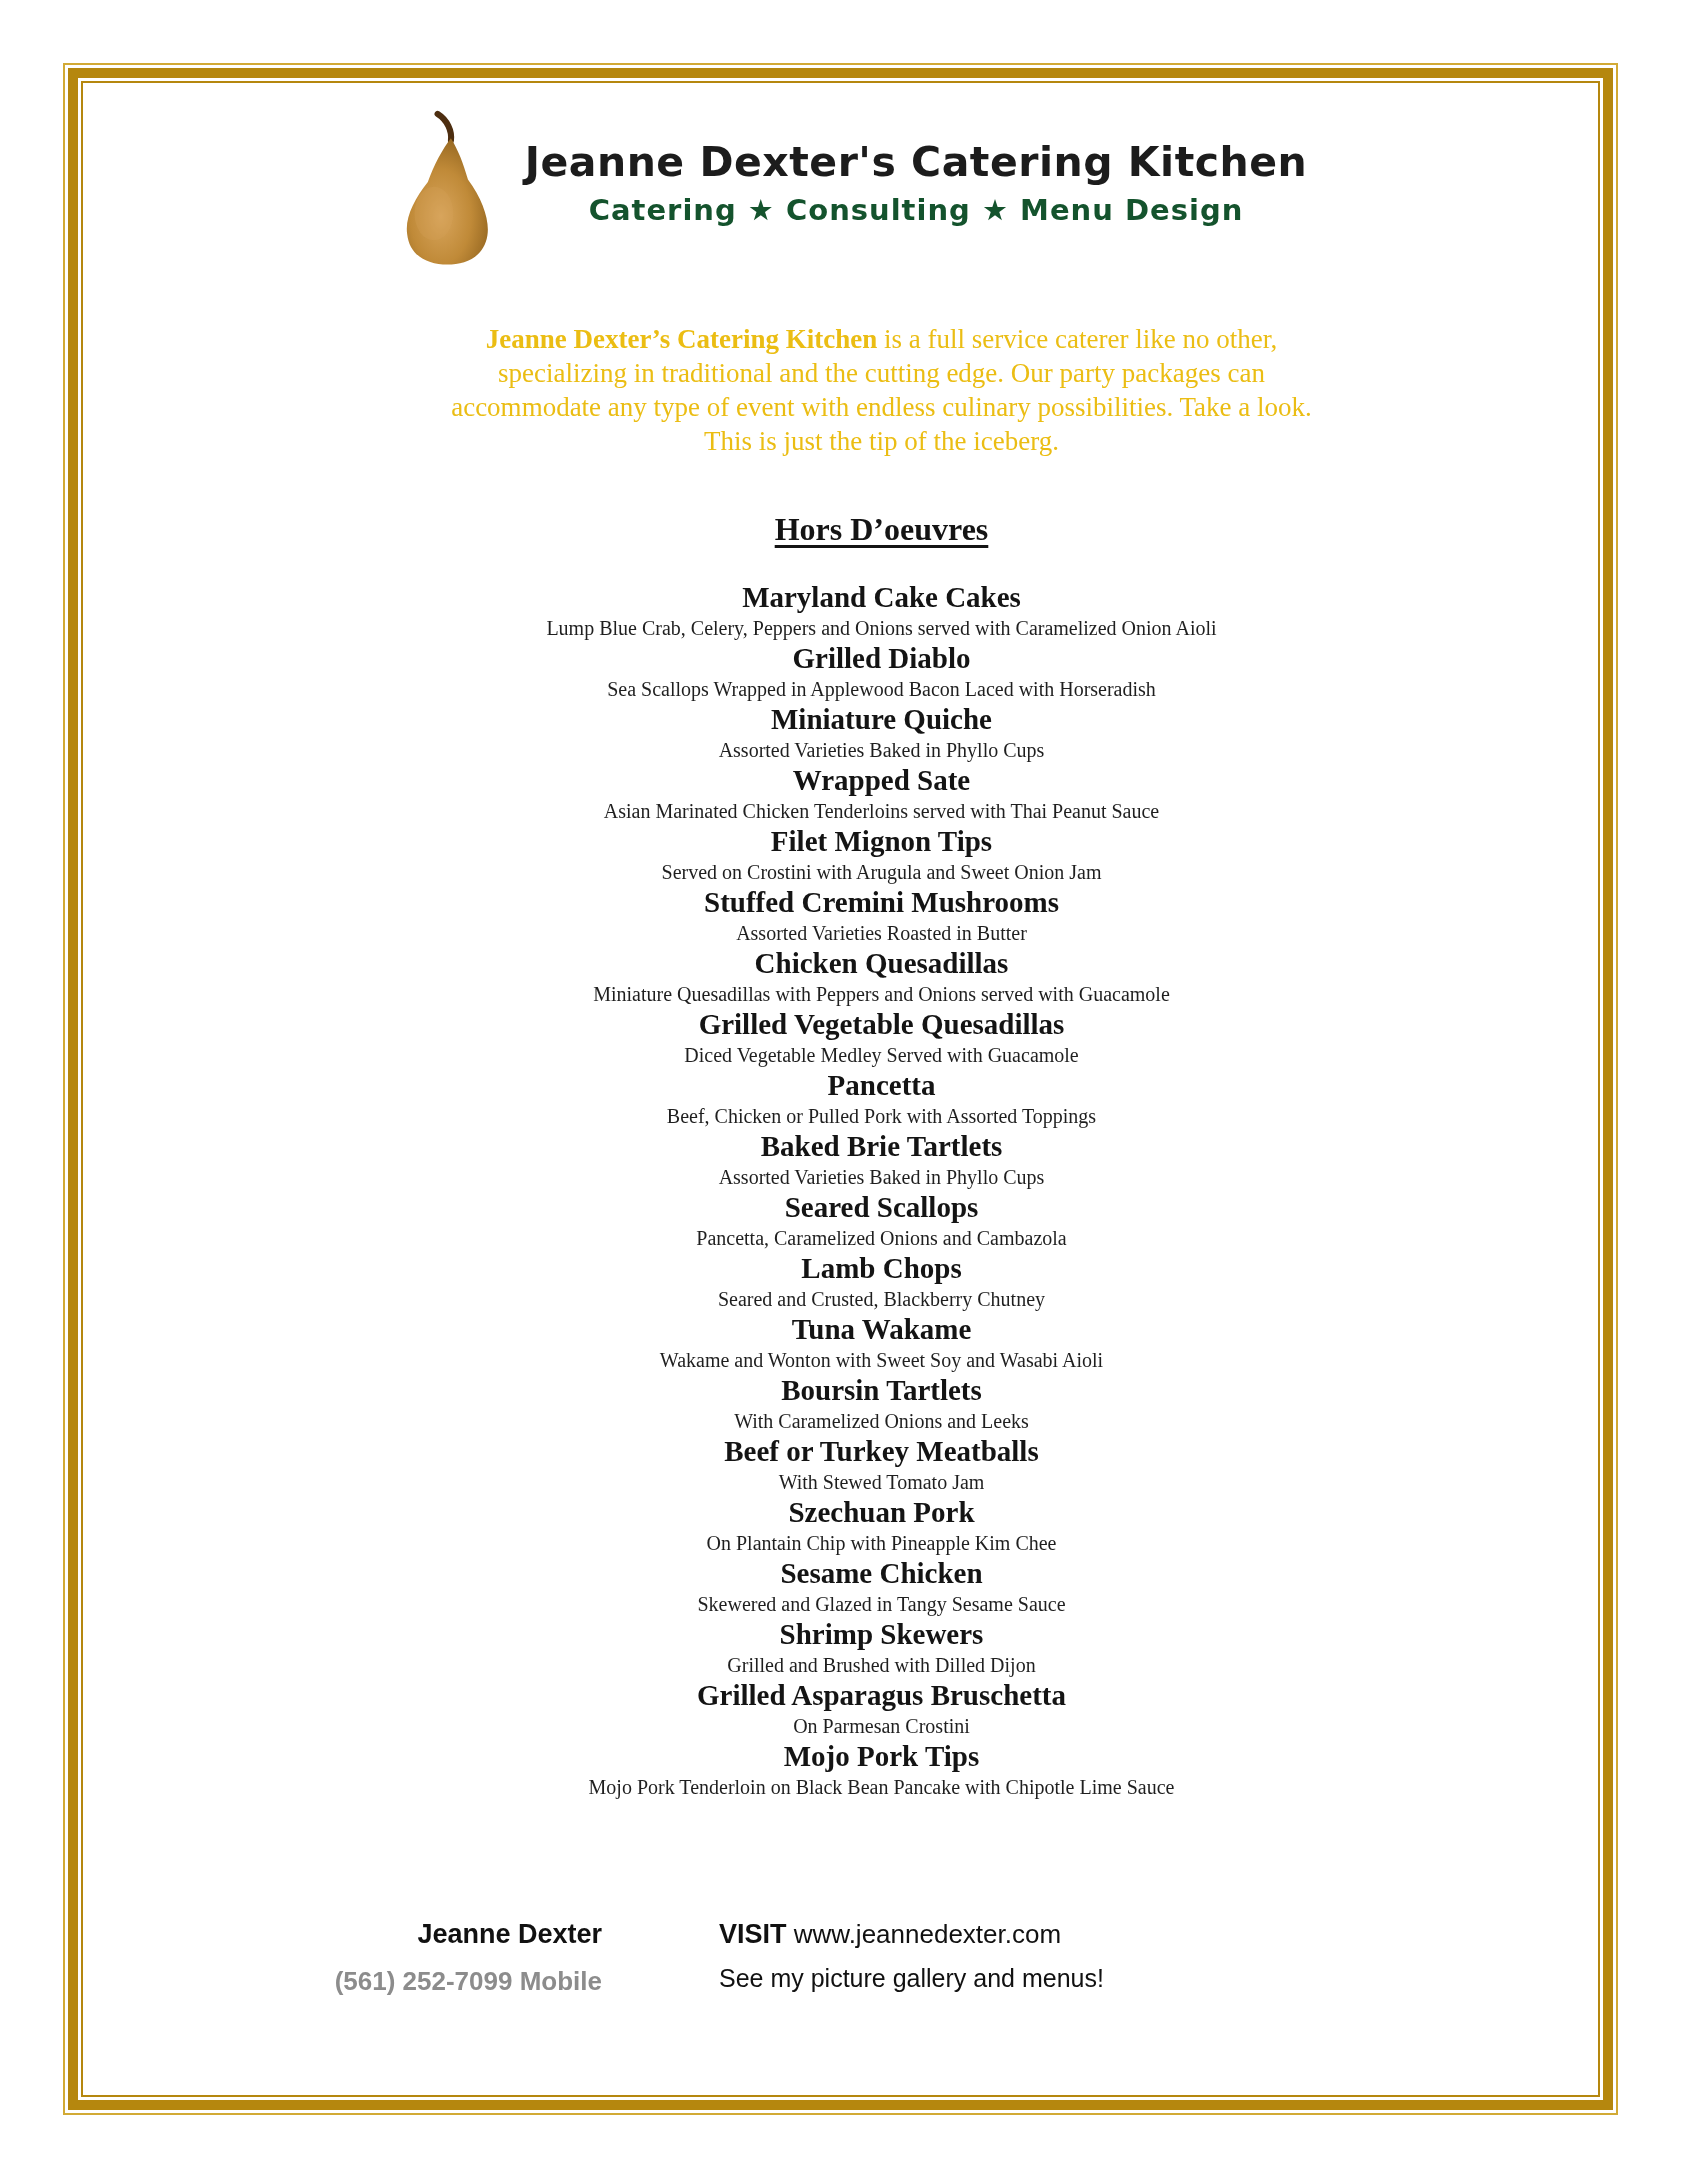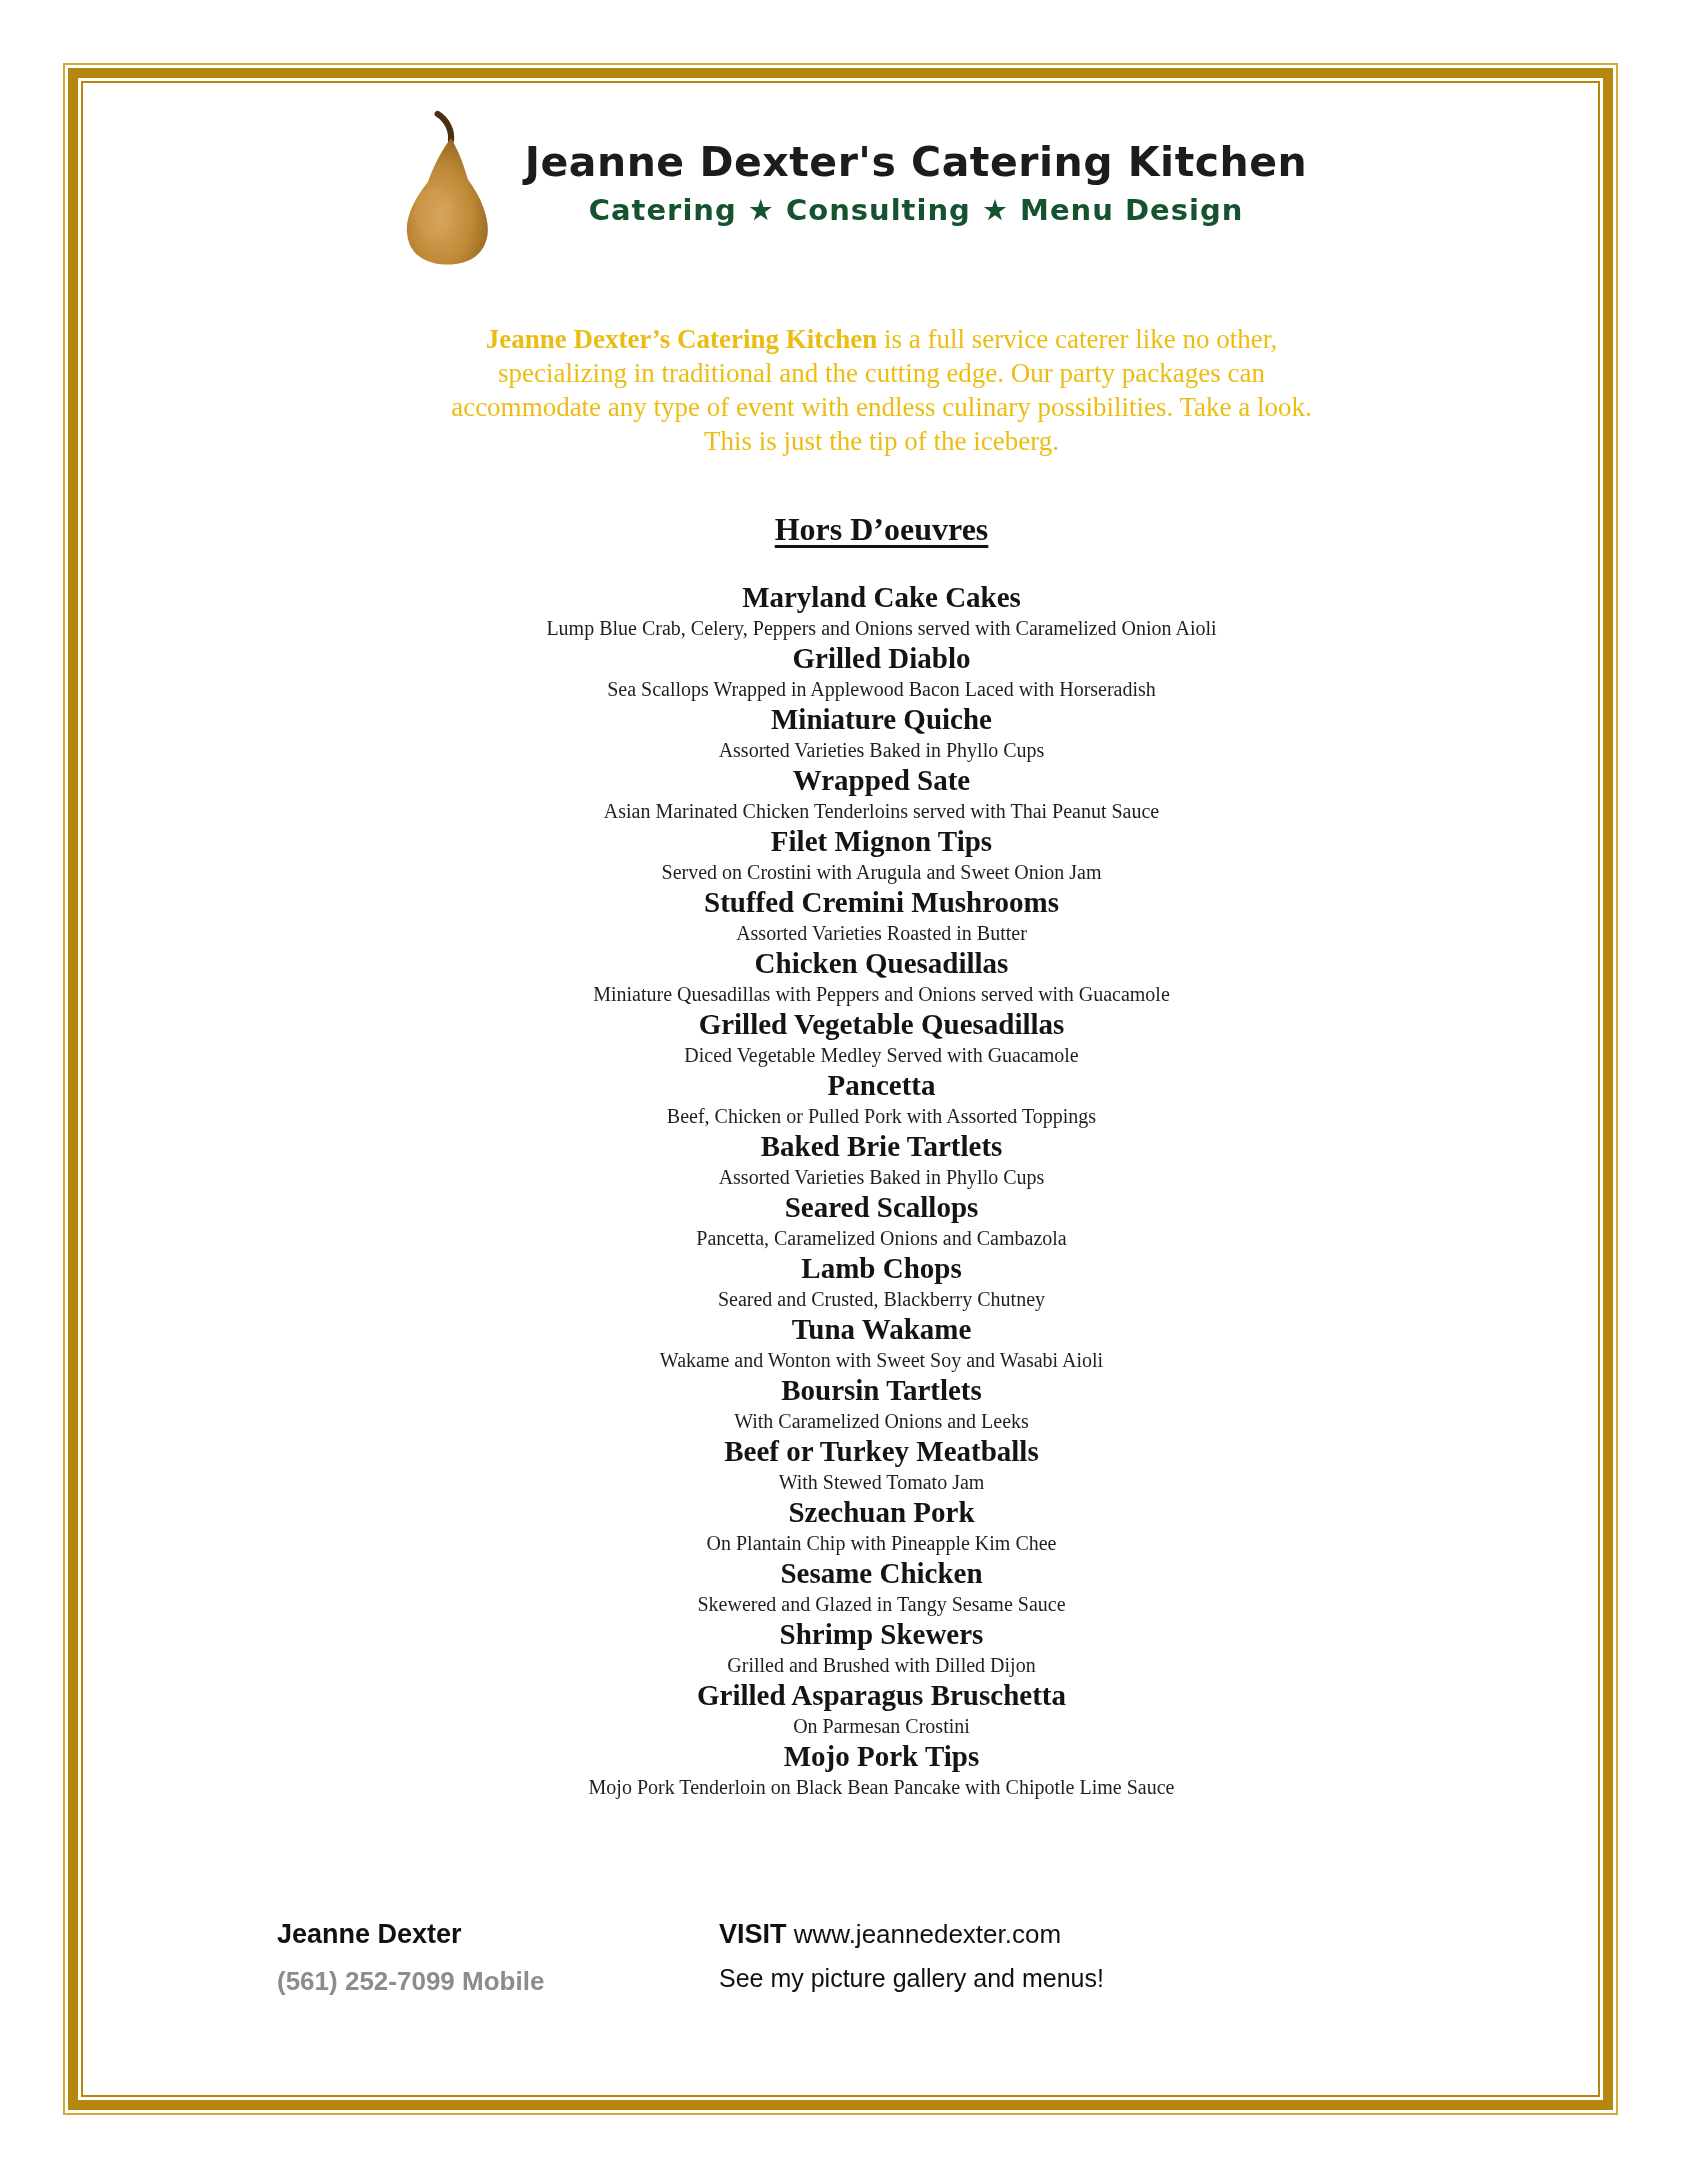--- a/index.html
+++ b/index.html
@@ -114,23 +114,23 @@
   
   .footer {
     position: absolute;
     top: 1919px;
     left: 0;
     width: 100%;
     font-family: "Liberation Sans", sans-serif;
   }
   .footer-left {
     position: absolute;
-    left: 277px;
+    left: 260px;
     width: 342px;
-    text-align: left;
+    text-align: right;
   }
   .footer-name { font-size: 27px; font-weight: bold; color: #111; }
   .footer-phone { font-size: 26px; font-weight: bold; color: #8C8C8C; margin-top: 16px; }
   .footer-right {
     position: absolute;
     left: 719px;
     text-align: left;
   }
   .footer-visit-line { font-size: 26px; color: #111; }
   .footer-visit-label { font-weight: bold; font-size: 27px; }

